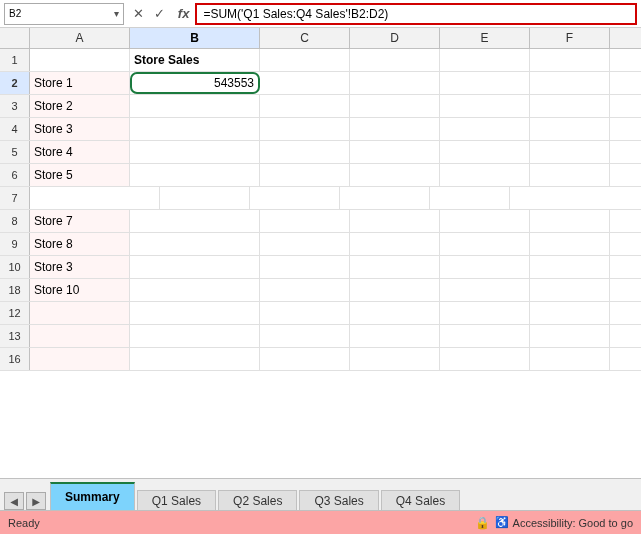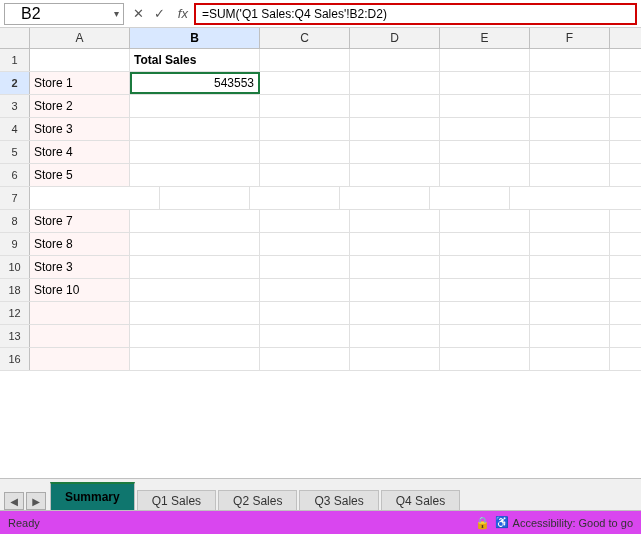--- a/index.html
+++ b/index.html
@@ -28,22 +28,21 @@
       width: 120px;
       height: 22px;
       border: 1px solid #aaa;
       padding: 2px 4px;
       font-size: 12px;
       display: flex;
       align-items: center;
       justify-content: space-between;
     }
     .name-box-text {
-      font-size: 16px;
-      margin-left: 12px;
+      font-size: 10px;
     }
     .name-box-chevron {
       font-size: 10px;
       color: #555;
     }
     .formula-bar-icons {
       display: flex;
       align-items: center;
       gap: 4px;
       padding: 0 4px;
@@ -52,20 +51,21 @@
     }
     .formula-bar-icons span {
       cursor: pointer;
       padding: 1px 3px;
     }
     .fx-label {
       font-style: italic;
       font-size: 13px;
       color: #555;
       padding: 0 4px;
+      font-weight: bold;
     }
     .formula-input {
       flex: 1;
       height: 22px;
       border: 2px solid #d00000;
       padding: 2px 6px;
       font-size: 12px;
       font-family: Liberation Sans, sans-serif;
       outline: none;
       color: #000;
@@ -166,20 +166,21 @@
     .cell.selected-cell {
       border: 2px solid #1b7a3e;
       background: #fff;
     }
     .cell.header-cell {
       font-weight: bold;
       background: #fff;
     }
     .cell.numeric {
       justify-content: flex-end;
+      border-radius: 7px;
     }
     
     .grid-row.row-1 .cell.col-a { background: #fff; }
 
     
     .tab-bar {
       height: 32px;
       background: #f0f0f0;
       border-top: 1px solid #c0c0c0;
       display: flex;
@@ -212,31 +213,31 @@
       border-bottom: none;
       background: #e0e0e0;
       display: flex;
       align-items: center;
       font-size: 12px;
       cursor: pointer;
       color: #333;
       margin-right: 2px;
     }
     .sheet-tab.active {
-      background: #0f766e;
+      background: #7dd3fc;
       font-weight: bold;
       color: #000;
       border-top: 2px solid #1b7a3e;
       height: 28px;
     }
 
     
     .status-bar {
       height: 24px;
-      background: #d946ef;
+      background: #fca5a5;
       border-top: 1px solid #c0c0c0;
       display: flex;
       align-items: center;
       padding: 0 8px;
       gap: 8px;
       font-size: 11px;
       color: #333;
     }
     .status-ready {
       flex: 1;
@@ -281,21 +282,21 @@
     <div class="col-header col-c">C</div>
     <div class="col-header col-d">D</div>
     <div class="col-header col-e">E</div>
     <div class="col-header col-f">F</div>
   </div>
 
   <div class="grid-body" id="grid-body">
   <div class="grid-row row-1">
         <div class="row-num">1</div>
         <div class="cell col-a"></div>
-        <div class="cell col-b header-cell">Total Sales</div>
+        <div class="cell col-b header-cell">Store Sales</div>
         <div class="cell col-c"></div>
         <div class="cell col-d"></div>
         <div class="cell col-e"></div>
         <div class="cell col-f"></div>
       </div>
       <div class="grid-row row-2">
         <div class="row-num selected">2</div>
         <div class="cell col-a">Store 1</div>
         <div class="cell col-b selected-cell numeric">543553</div>
         <div class="cell col-c"></div>

